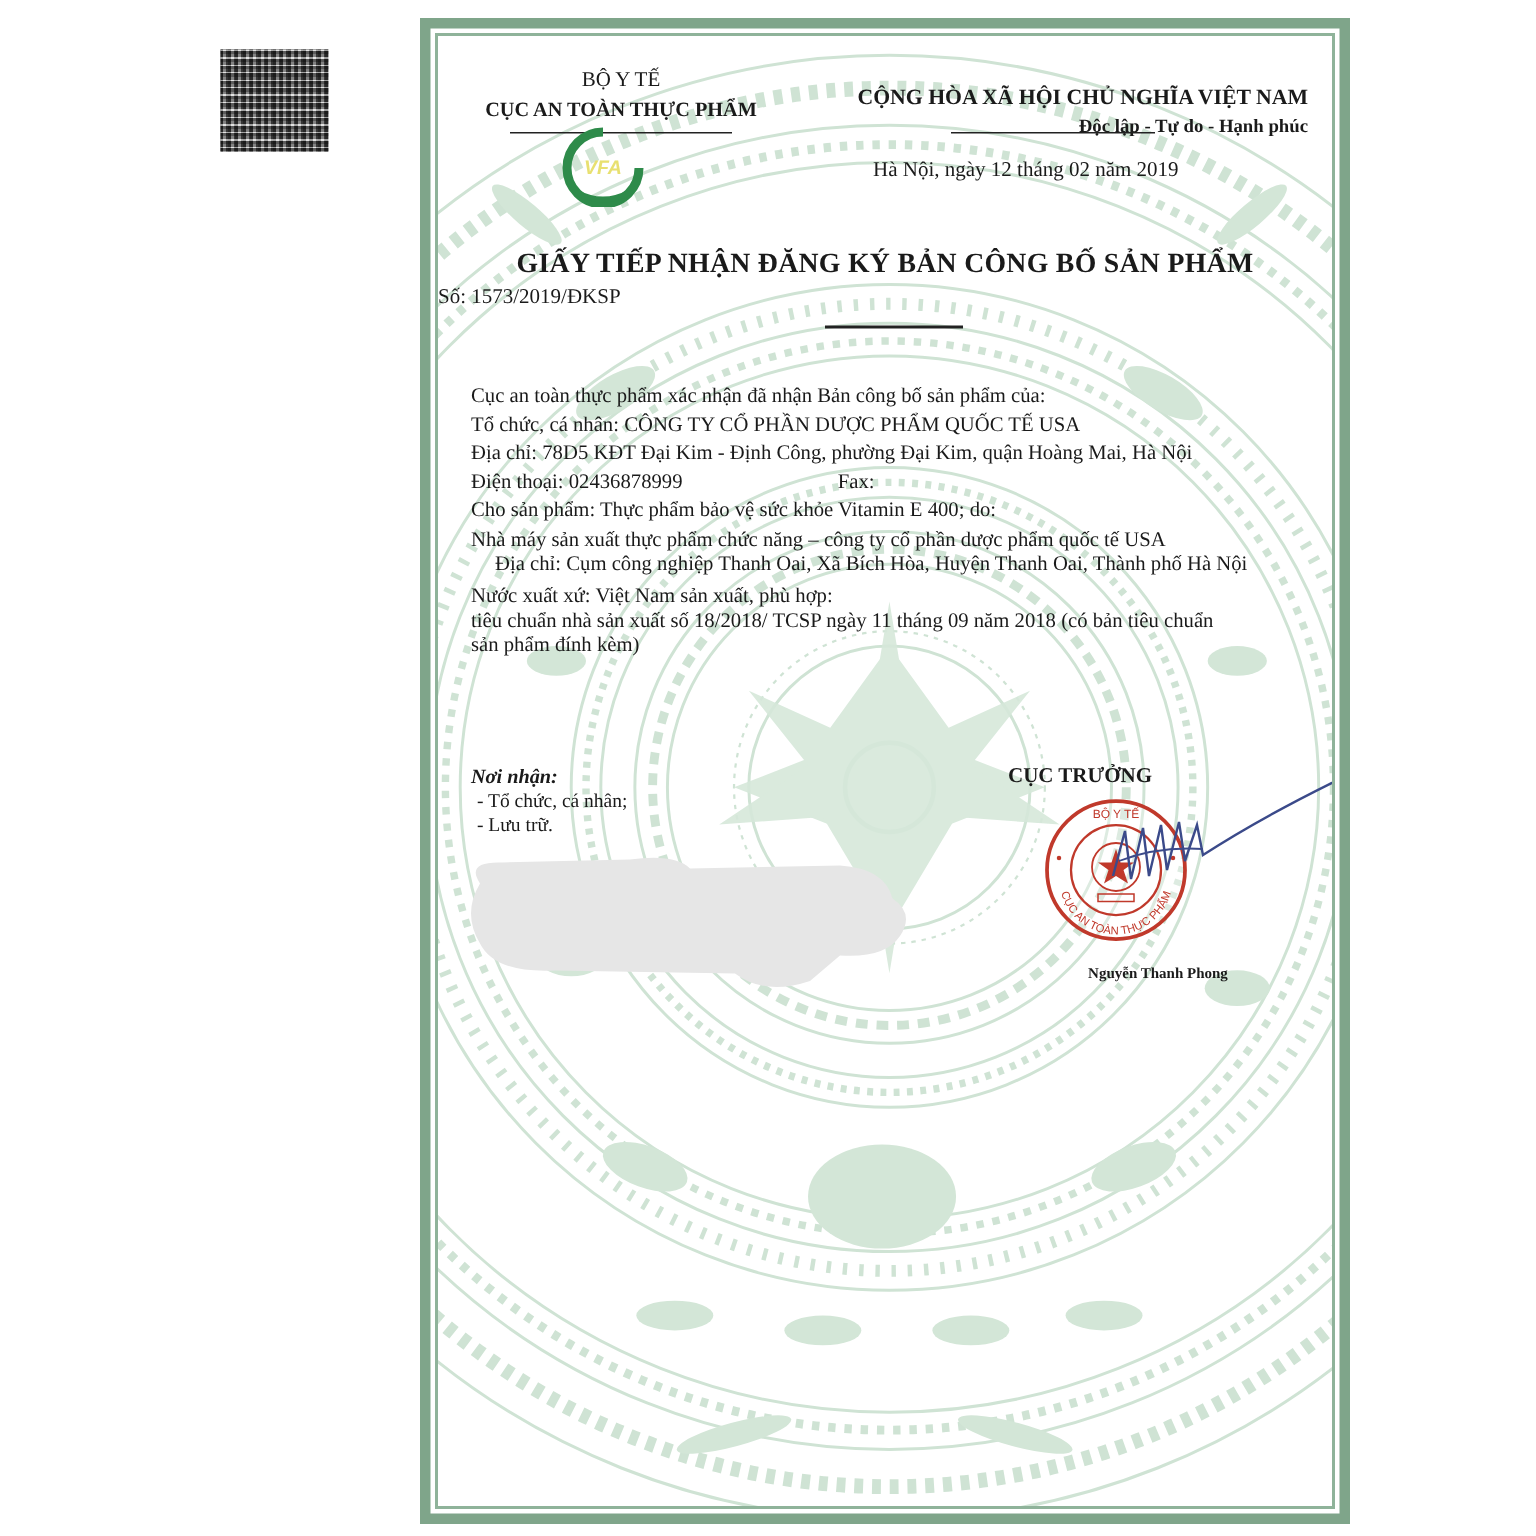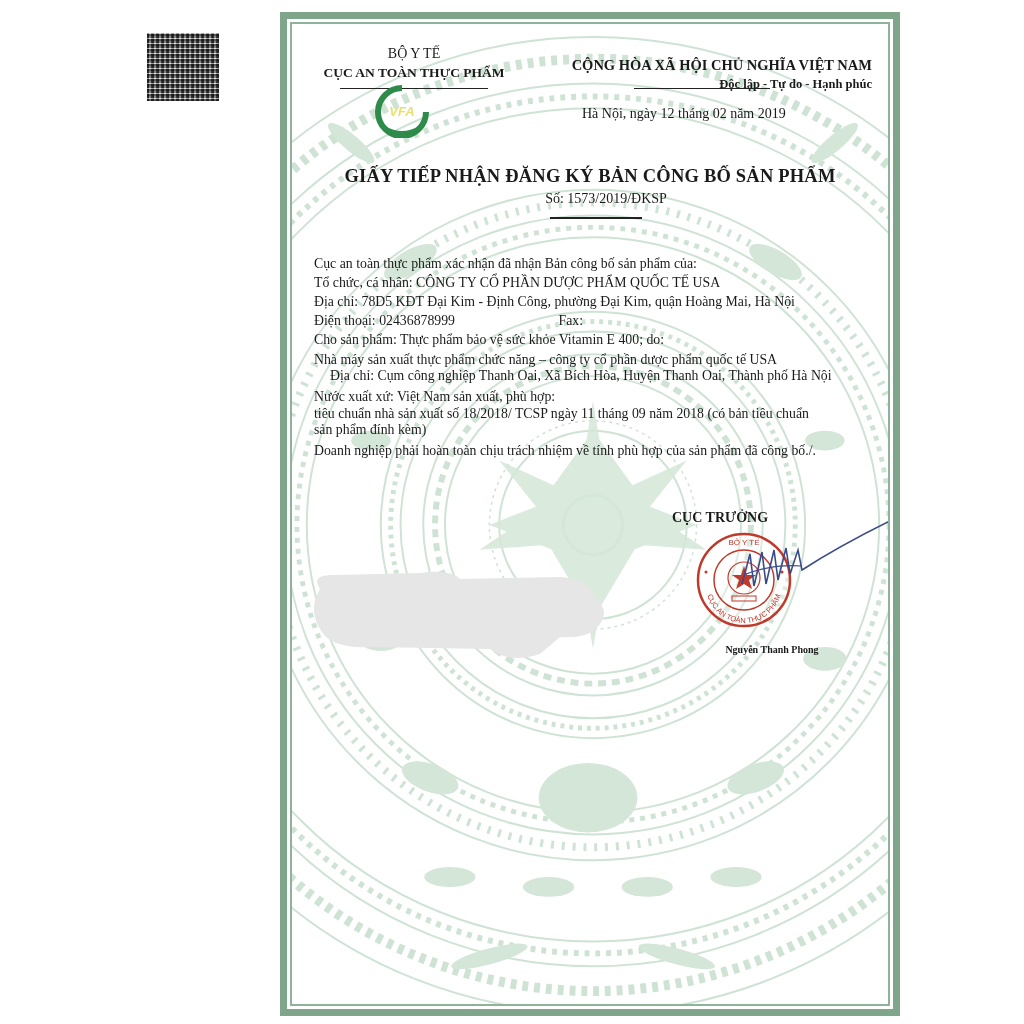--- a/index.html
+++ b/index.html
@@ -27,21 +27,21 @@
   .content { position: absolute; left: 0; top: 0; width: 100%; height: 100%; }
   .abs { position: absolute; white-space: nowrap; }
   .hdr-left { left: 22px; top: 20px; width: 200px; text-align: center; font-size: 14px; line-height: 19px; }
   .hdr-left .b { font-weight: bold; font-size: 13.5px; }
   .hdr-right { left: 240px; top: 32px; width: 340px; text-align: right; font-size: 14px; line-height: 19px; }
   .hdr-right .t { font-weight: bold; font-size: 14.5px; }
   .hdr-right .s { font-weight: bold; font-size: 12.5px; }
   .rule { position: absolute; height: 1px; background: #222; }
   .date { left: 290px; top: 82px; font-size: 14px; }
   .title { left: 0; width: 100%; top: 142px; text-align: center; font-weight: bold; font-size: 18.5px; letter-spacing: 0.2px; }
-  .docno { left: 16px; width: 100%; top: 167px; text-align: center; font-size: 14px; }
+  .docno { left: 0; width: 100%; top: 167px; font-size: 14px; }
   .body-text { left: 22px; top: 230px; font-size: 13.8px; line-height: 19px; }
   .body-text div { white-space: nowrap; }
   .gap { height: 3px; }
   .recv { left: 22px; top: 486px; font-size: 13px; line-height: 16px; }
   .recv .h { font-weight: bold; font-style: italic; font-size: 13.5px; }
   .signer-title { left: 380px; width: 200px; top: 486px; font-weight: bold; font-size: 14px; }
   .signer-name { left: 380px; width: 200px; top: 620px; text-align: center; font-weight: bold; font-size: 10px; }
   .redact { position: absolute; left: 18px; top: 545px; width: 300px; height: 95px; }
   .stamp { position: absolute; left: 402px; top: 506px; width: 100px; height: 100px; }
   .logo { position: absolute; left: 80px; top: 60px; width: 60px; height: 54px; }
@@ -137,23 +137,27 @@
         </div>
         <div>Cho sản phẩm: Thực phẩm bảo vệ sức khỏe Vitamin E 400; do:</div>
         <div class="gap"></div>
         <div style="line-height:16px;">Nhà máy sản xuất thực phẩm chức năng – công ty cổ phần dược phẩm quốc tế USA</div>
         <div style="line-height:16px;padding-left:16px;">Địa chỉ: Cụm công nghiệp Thanh Oai, Xã Bích Hòa, Huyện Thanh Oai, Thành phố Hà Nội</div>
         <div class="gap"></div>
         <div>Nước xuất xứ: Việt Nam sản xuất, phù hợp:</div>
         <div style="line-height:16px;">tiêu chuẩn nhà sản xuất số 18/2018/ TCSP ngày 11 tháng 09 năm 2018 (có bản tiêu chuẩn</div>
         <div style="line-height:16px;">sản phẩm đính kèm)</div>
         <div class="gap"></div>
-        <div>Doanh nghiệp phải hoàn toàn chịu trách nhiệm về tính phù hợp của sản phẩm đã công bố./.</div>
       </div>
 
+      <div class="abs recv">
+        <div class="h">Nơi nhận:</div>
+        <div style="padding-left:4px;">- Tổ chức, cá nhân;</div>
+        <div style="padding-left:4px;">- Lưu trữ.</div>
+      </div>
 
       <svg class="redact" viewBox="0 0 300 95">
         <path d="M10 20 Q0 5 25 6 L110 4 Q140 0 150 10 L250 8 Q280 10 285 30 Q300 40 290 55 Q280 70 250 68 L230 85 Q200 95 180 80 L60 78 Q20 80 10 60 Q-2 40 10 20 Z" fill="#e6e6e6"></path>
       </svg>
 
       <div class="abs signer-title">CỤC TRƯỞNG</div>
 
       <svg class="stamp" viewBox="0 0 100 100">
         <circle cx="50" cy="50" r="46" fill="rgba(255,255,255,0.3)" stroke="#c0392b" stroke-width="2.5"></circle>
         <circle cx="50" cy="50" r="30" fill="none" stroke="#c0392b" stroke-width="1.5"></circle>

